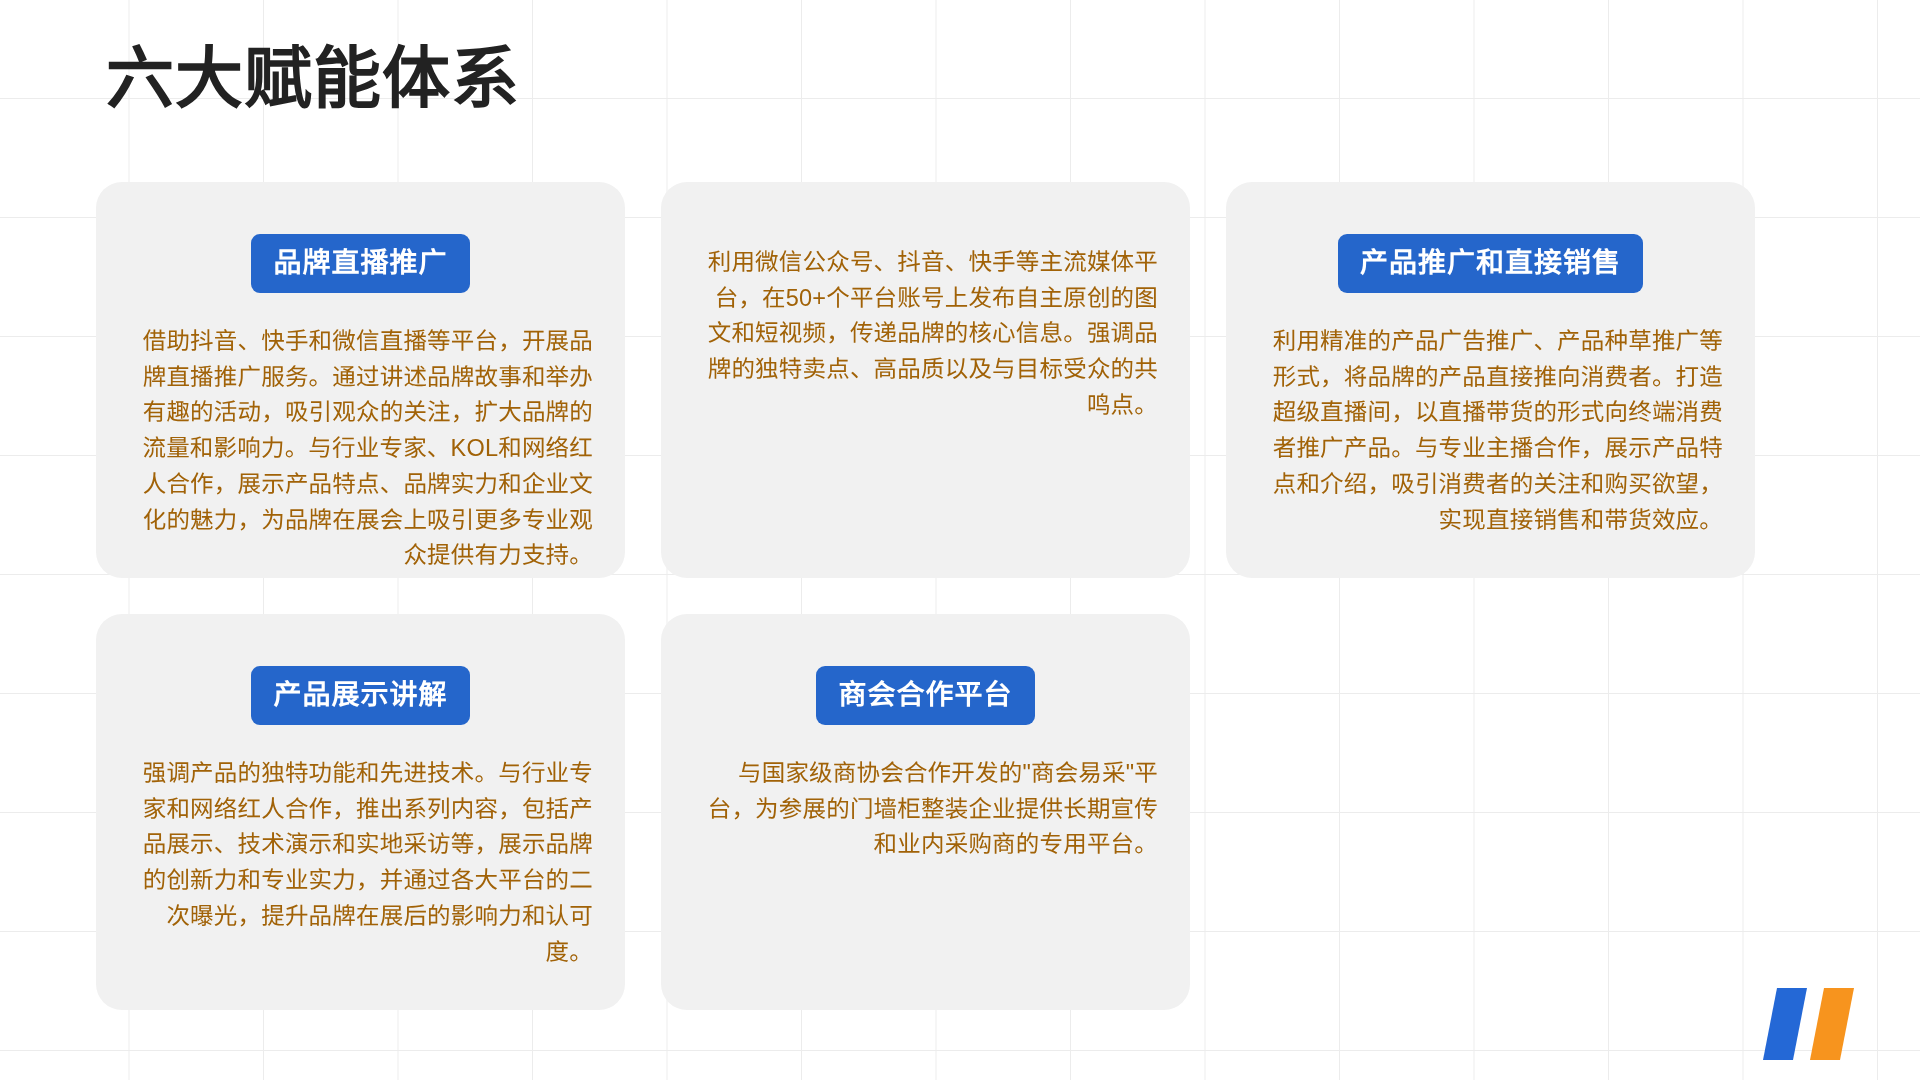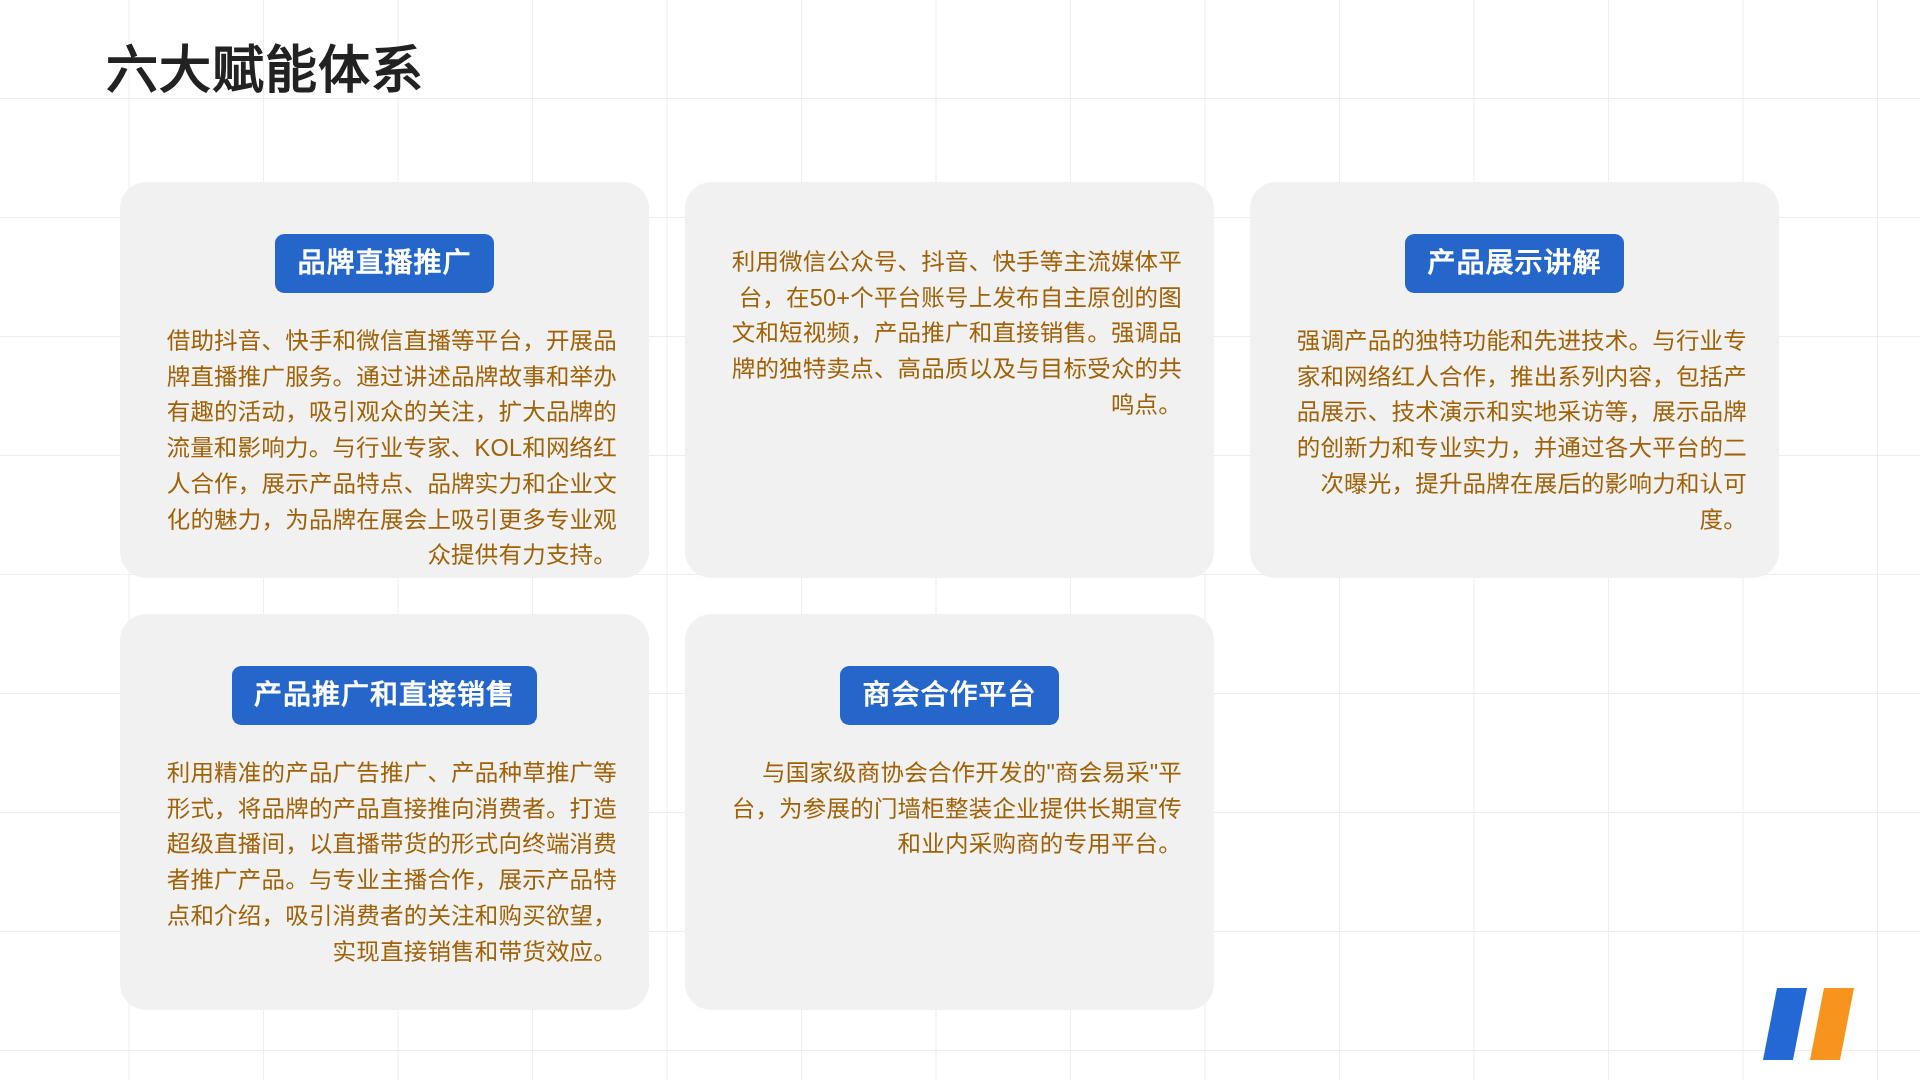--- a/index.html
+++ b/index.html
@@ -35,33 +35,33 @@
     background-size: 134.5px 119px;
     background-position: -6px -21px;
     pointer-events: none;
   }
 
   
   .page-title {
     position: absolute;
     left: 106px;
     top: 44px;
-    font-size: 52px;
+    font-size: 68px;
     line-height: 1.0;
     font-weight: 800;
     color: #222222;
     letter-spacing: 1px;
     white-space: nowrap;
     font-family: "Liberation Sans", "DejaVu Sans", sans-serif;
   }
 
   
   .cards {
     position: absolute;
-    left: 120px;
+    left: 96px;
     top: 182px;
     width: 1705px;
     display: grid;
     grid-template-columns: repeat(3, 529px);
     grid-template-rows: 396px 396px;
     column-gap: 40px;
     row-gap: 27px;
     gap: 36px;
   }
 
@@ -133,31 +133,31 @@
 
   <div class="cards">
 
     <div class="card">
       <div class="card-badge">品牌直播推广</div>
       <div class="card-body">借助抖音、快手和微信直播等平台，开展品牌直播推广服务。通过讲述品牌故事和举办有趣的活动，吸引观众的关注，扩大品牌的流量和影响力。与行业专家、KOL和网络红人合作，展示产品特点、品牌实力和企业文化的魅力，为品牌在展会上吸引更多专业观众提供有力支持。</div>
     </div>
 
 
     <div class="card">
-      <div class="card-body">利用微信公众号、抖音、快手等主流媒体平台，在50+个平台账号上发布自主原创的图文和短视频，产品推广和直接销售。强调品牌的独特卖点、高品质以及与目标受众的共鸣点。</div>
+      <div class="card-body">利用微信公众号、抖音、快手等主流媒体平台，在50+个平台账号上发布自主原创的图文和短视频，传递品牌的核心信息。强调品牌的独特卖点、高品质以及与目标受众的共鸣点。</div>
+    </div>
+
+    <div class="card">
+      <div class="card-badge">产品推广和直接销售</div>
+      <div class="card-body">利用精准的产品广告推广、产品种草推广等形式，将品牌的产品直接推向消费者。打造超级直播间，以直播带货的形式向终端消费者推广产品。与专业主播合作，展示产品特点和介绍，吸引消费者的关注和购买欲望，实现直接销售和带货效应。</div>
     </div>
 
     <div class="card">
       <div class="card-badge">产品展示讲解</div>
       <div class="card-body">强调产品的独特功能和先进技术。与行业专家和网络红人合作，推出系列内容，包括产品展示、技术演示和实地采访等，展示品牌的创新力和专业实力，并通过各大平台的二次曝光，提升品牌在展后的影响力和认可度。</div>
-    </div>
-
-    <div class="card">
-      <div class="card-badge">产品推广和直接销售</div>
-      <div class="card-body">利用精准的产品广告推广、产品种草推广等形式，将品牌的产品直接推向消费者。打造超级直播间，以直播带货的形式向终端消费者推广产品。与专业主播合作，展示产品特点和介绍，吸引消费者的关注和购买欲望，实现直接销售和带货效应。</div>
     </div>
 
     <div class="card">
       <div class="card-badge">商会合作平台</div>
       <div class="card-body">与国家级商协会合作开发的"商会易采"平台，为参展的门墙柜整装企业提供长期宣传和业内采购商的专用平台。</div>
     </div>
 
   </div>
 
   <div class="brand-mark">

